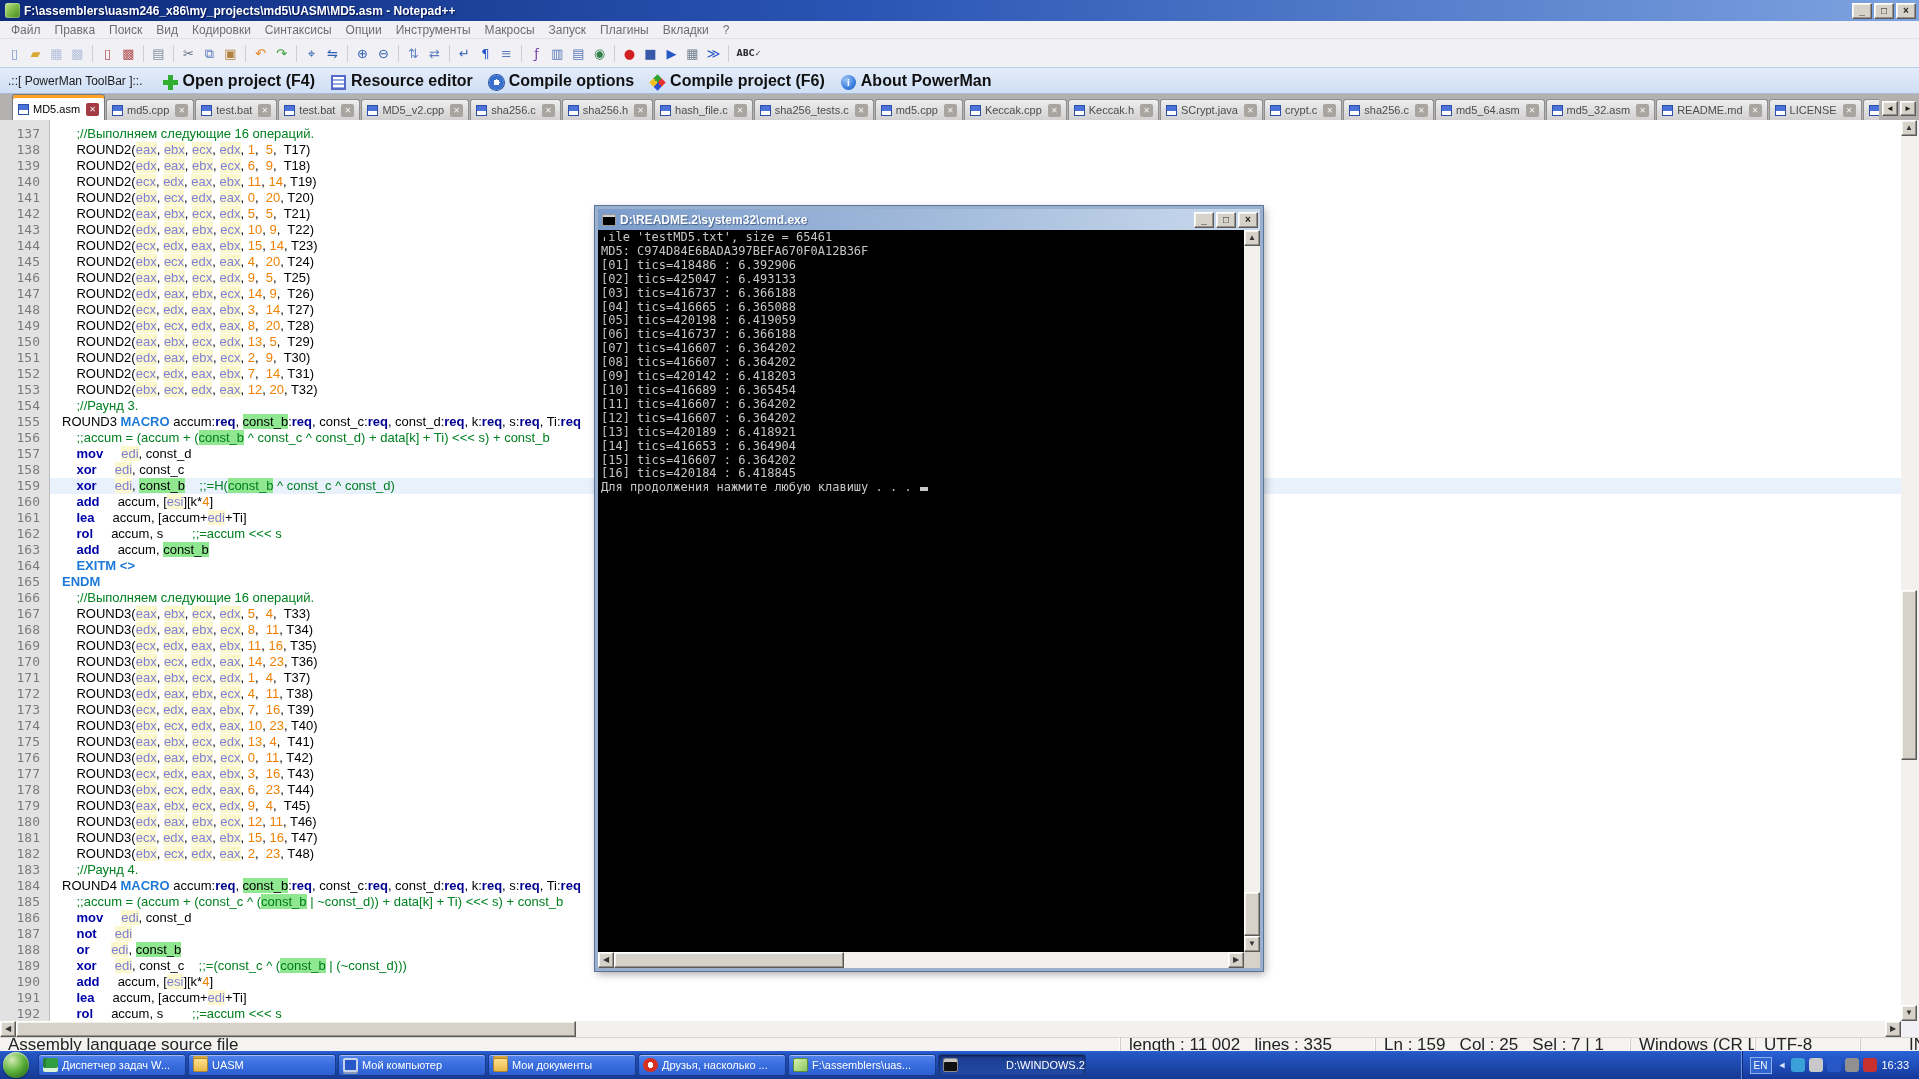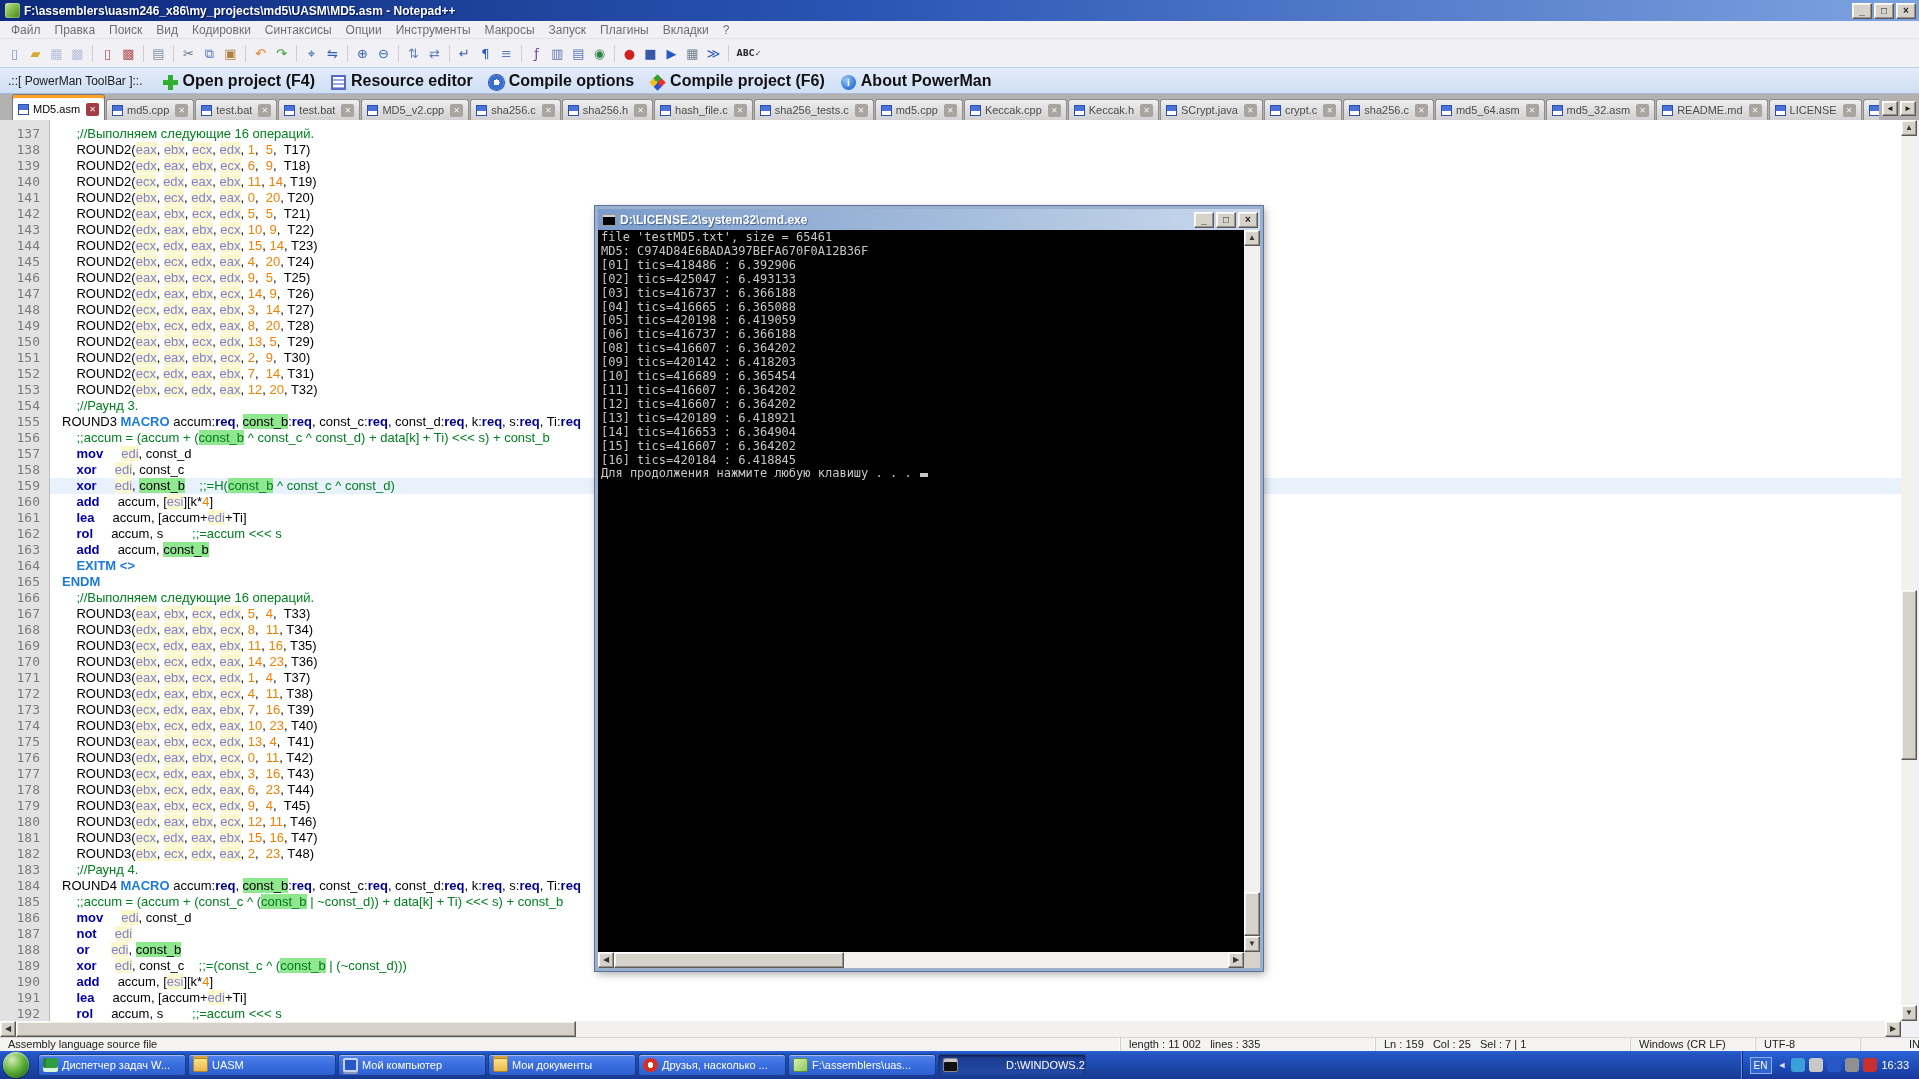--- a/index.html
+++ b/index.html
@@ -94,36 +94,36 @@
   
   .sb-track{background:#f3f1ee;}
   .sb-btn{position:absolute;width:16px;height:16px;font-size:8px;line-height:14px;color:#333;}
   .sb-thumb{position:absolute;background:#d6d2ca;border:1px solid;border-color:#fff #5a5a5a #5a5a5a #fff;
     box-shadow:inset -1px -1px 0 #97938b,inset 1px 1px 0 #f4f2ee;}
   .vscroll{position:absolute;right:2px;top:120px;width:16px;height:901px;}
   .hscroll{position:absolute;left:0;top:1021px;width:1901px;height:16px;}
 
   
   .statusbar{position:absolute;left:0;top:1037px;width:100%;height:14px;background:#f4f3f1;
-    display:flex;font-size:11px;color:#222;border-top:1px solid #d8d6d2;}
+    display:flex;font-size:17px;color:#222;border-top:1px solid #d8d6d2;}
   .sb-seg{white-space:pre;padding:0 8px;line-height:13px;border-left:1px solid #d0cec8;
     box-shadow:-1px 0 0 #ffffff;overflow:hidden;}
   .sb-seg:first-child{border-left:none;box-shadow:none;flex:1;}
 
   
   .cmdwin{position:absolute;left:595px;top:206px;width:668px;height:765px;z-index:5;
     border:3px solid #9ab0cc;box-shadow:0 0 0 1px #5a759c,2px 3px 8px rgba(0,0,0,.35);background:#000;}
   .cmd-title{position:absolute;left:0;top:0;width:100%;height:21px;
     background:linear-gradient(90deg,#7b9ccb 0%,#a9c0de 60%,#cbdaed 100%);
     display:flex;align-items:center;padding:0 2px;}
   .cmd-ico{width:14px;height:12px;margin:0 4px 0 2px;background:#000;border:1px solid #9a9a9a;flex:none;
     box-shadow:inset 0 2px 0 #cfcfcf;}
   .cmd-titletxt{flex:1;font-size:12px;font-weight:bold;color:#fff;text-shadow:1px 1px 1px #44608a;white-space:nowrap;}
   .cmd-client{position:absolute;left:0;top:21px;right:16px;bottom:16px;background:#000;overflow:hidden;
-    padding:1px 17px 0 3px;}
+    padding:1px 17px 0 3px;border-radius:23px;}
   .cmd-line{font:12px/13.9px "DejaVu Sans Mono","Liberation Mono",monospace;color:#c6c6c6;white-space:pre;}
   .cursorblk{display:inline-block;width:8px;height:4px;background:#c6c6c6;margin-left:1px;}
   .cmd-vscroll{position:absolute;right:0;top:21px;width:16px;bottom:16px;}
   .cmd-hscroll{position:absolute;left:0;bottom:0;right:16px;height:16px;}
   .cmd-corner{position:absolute;right:0;bottom:0;width:16px;height:16px;background:#d6d2ca;}
 
   
   .taskbar{position:absolute;left:0;top:1051px;width:100%;height:28px;z-index:10;
     background:linear-gradient(#2a63d8 0%,#2456c4 8%,#1c46a8 60%,#163a92 100%);
     display:flex;align-items:center;}
@@ -606,36 +606,37 @@
     <span class="sb-seg" style="width:255px;">length : 11 002   lines : 335</span>
     <span class="sb-seg" style="width:255px;">Ln : 159   Col : 25   Sel : 7 | 1</span>
     <span class="sb-seg" style="width:125px;">Windows (CR LF)</span>
     <span class="sb-seg" style="width:105px;">UTF-8</span>
     <span class="sb-seg" style="width:59px;padding-left:48px;">INS</span>
   </div>
 
   <div class="cmdwin">
     <div class="cmd-title">
       <span class="cmd-ico"></span>
-      <span class="cmd-titletxt">D:\LICENSE.2\system32\cmd.exe</span>
+      <span class="cmd-titletxt">D:\README.2\system32\cmd.exe</span>
       <span class="winbtns">
         <span class="b3 wbtn">_</span>
         <span class="b3 wbtn">□</span>
         <span class="b3 wbtn">×</span>
       </span>
     </div>
     <div class="cmd-client" id="cmd-client">
         <div class="cmd-line">file 'testMD5.txt', size = 65461</div>
         <div class="cmd-line">MD5: C974D84E6BADA397BEFA670F0A12B36F</div>
         <div class="cmd-line">[01] tics=418486 : 6.392906</div>
         <div class="cmd-line">[02] tics=425047 : 6.493133</div>
         <div class="cmd-line">[03] tics=416737 : 6.366188</div>
         <div class="cmd-line">[04] tics=416665 : 6.365088</div>
         <div class="cmd-line">[05] tics=420198 : 6.419059</div>
         <div class="cmd-line">[06] tics=416737 : 6.366188</div>
+        <div class="cmd-line">[07] tics=416607 : 6.364202</div>
         <div class="cmd-line">[08] tics=416607 : 6.364202</div>
         <div class="cmd-line">[09] tics=420142 : 6.418203</div>
         <div class="cmd-line">[10] tics=416689 : 6.365454</div>
         <div class="cmd-line">[11] tics=416607 : 6.364202</div>
         <div class="cmd-line">[12] tics=416607 : 6.364202</div>
         <div class="cmd-line">[13] tics=420189 : 6.418921</div>
         <div class="cmd-line">[14] tics=416653 : 6.364904</div>
         <div class="cmd-line">[15] tics=416607 : 6.364202</div>
         <div class="cmd-line">[16] tics=420184 : 6.418845</div>
         <div class="cmd-line">Для продолжения нажмите любую клавишу . . . <span class="cursorblk"></span></div>

